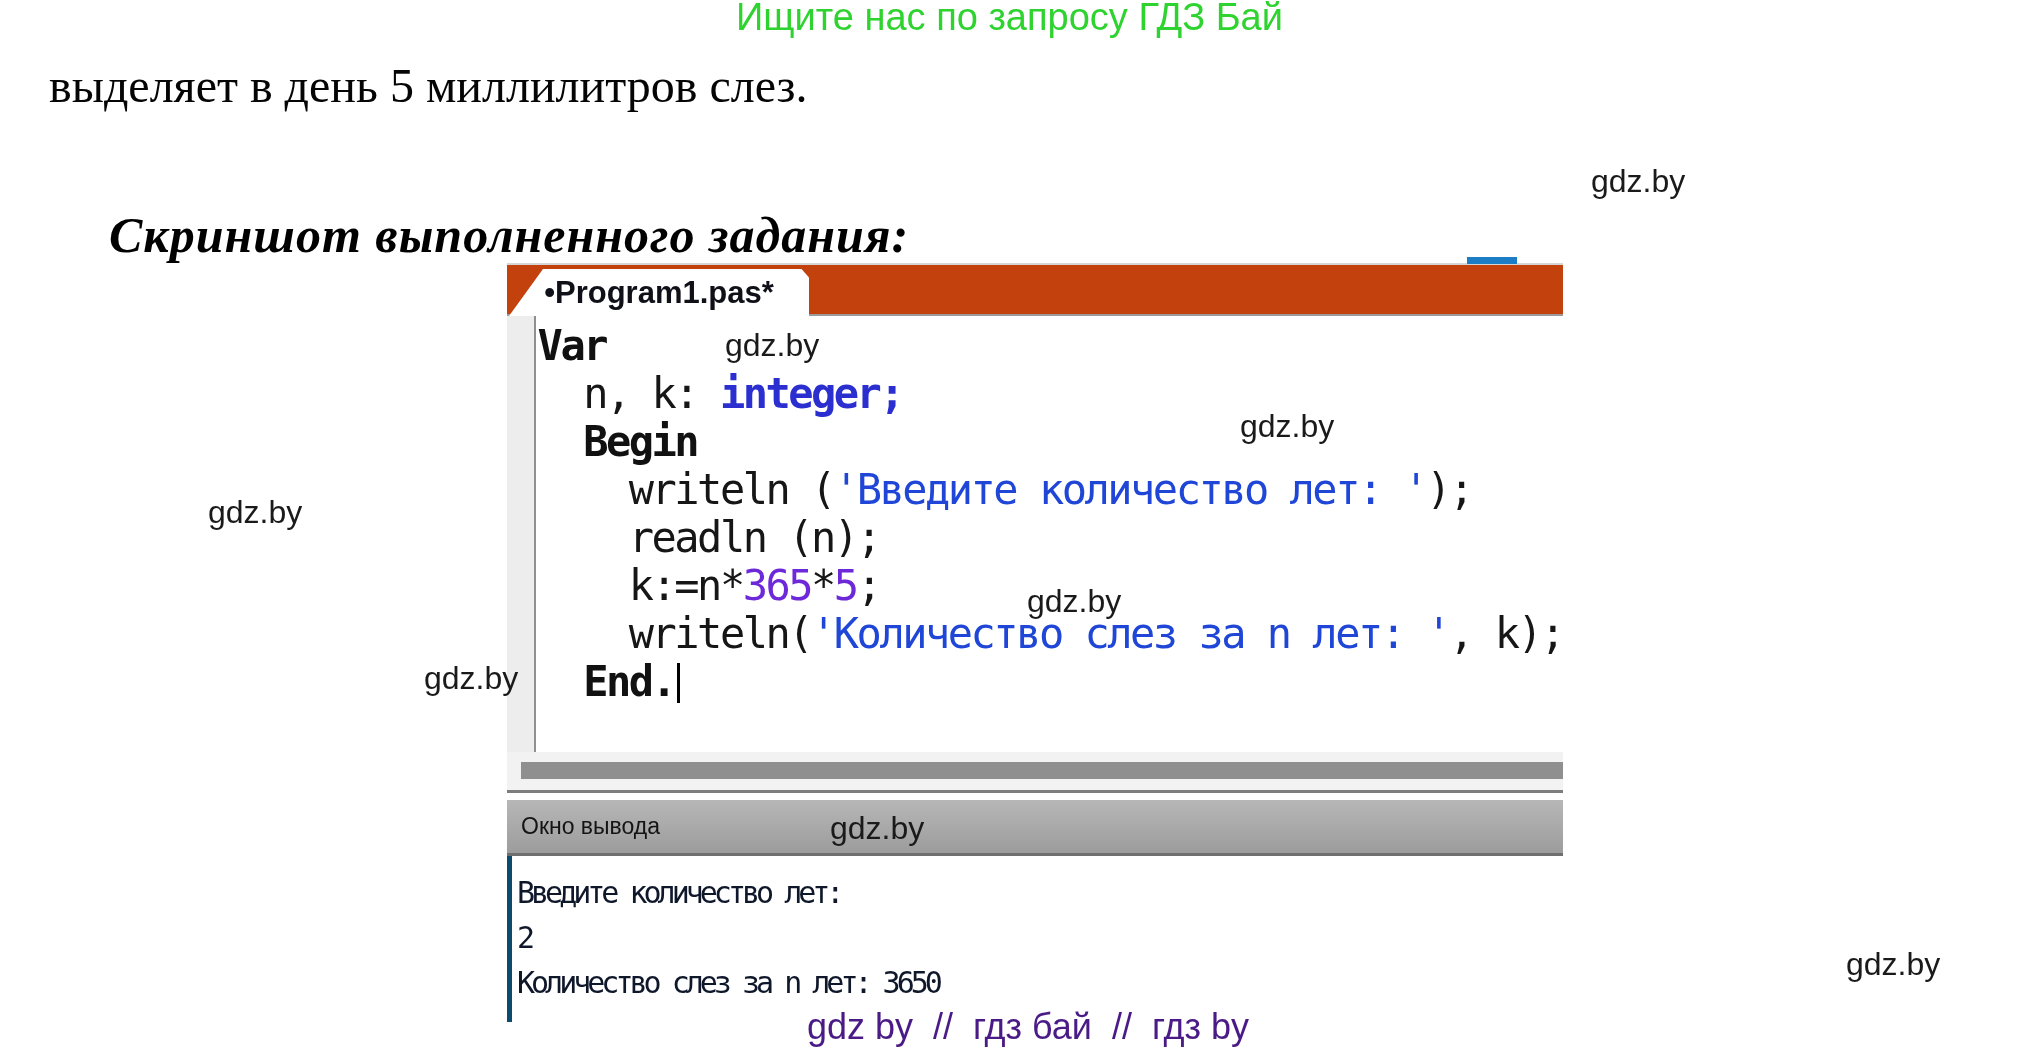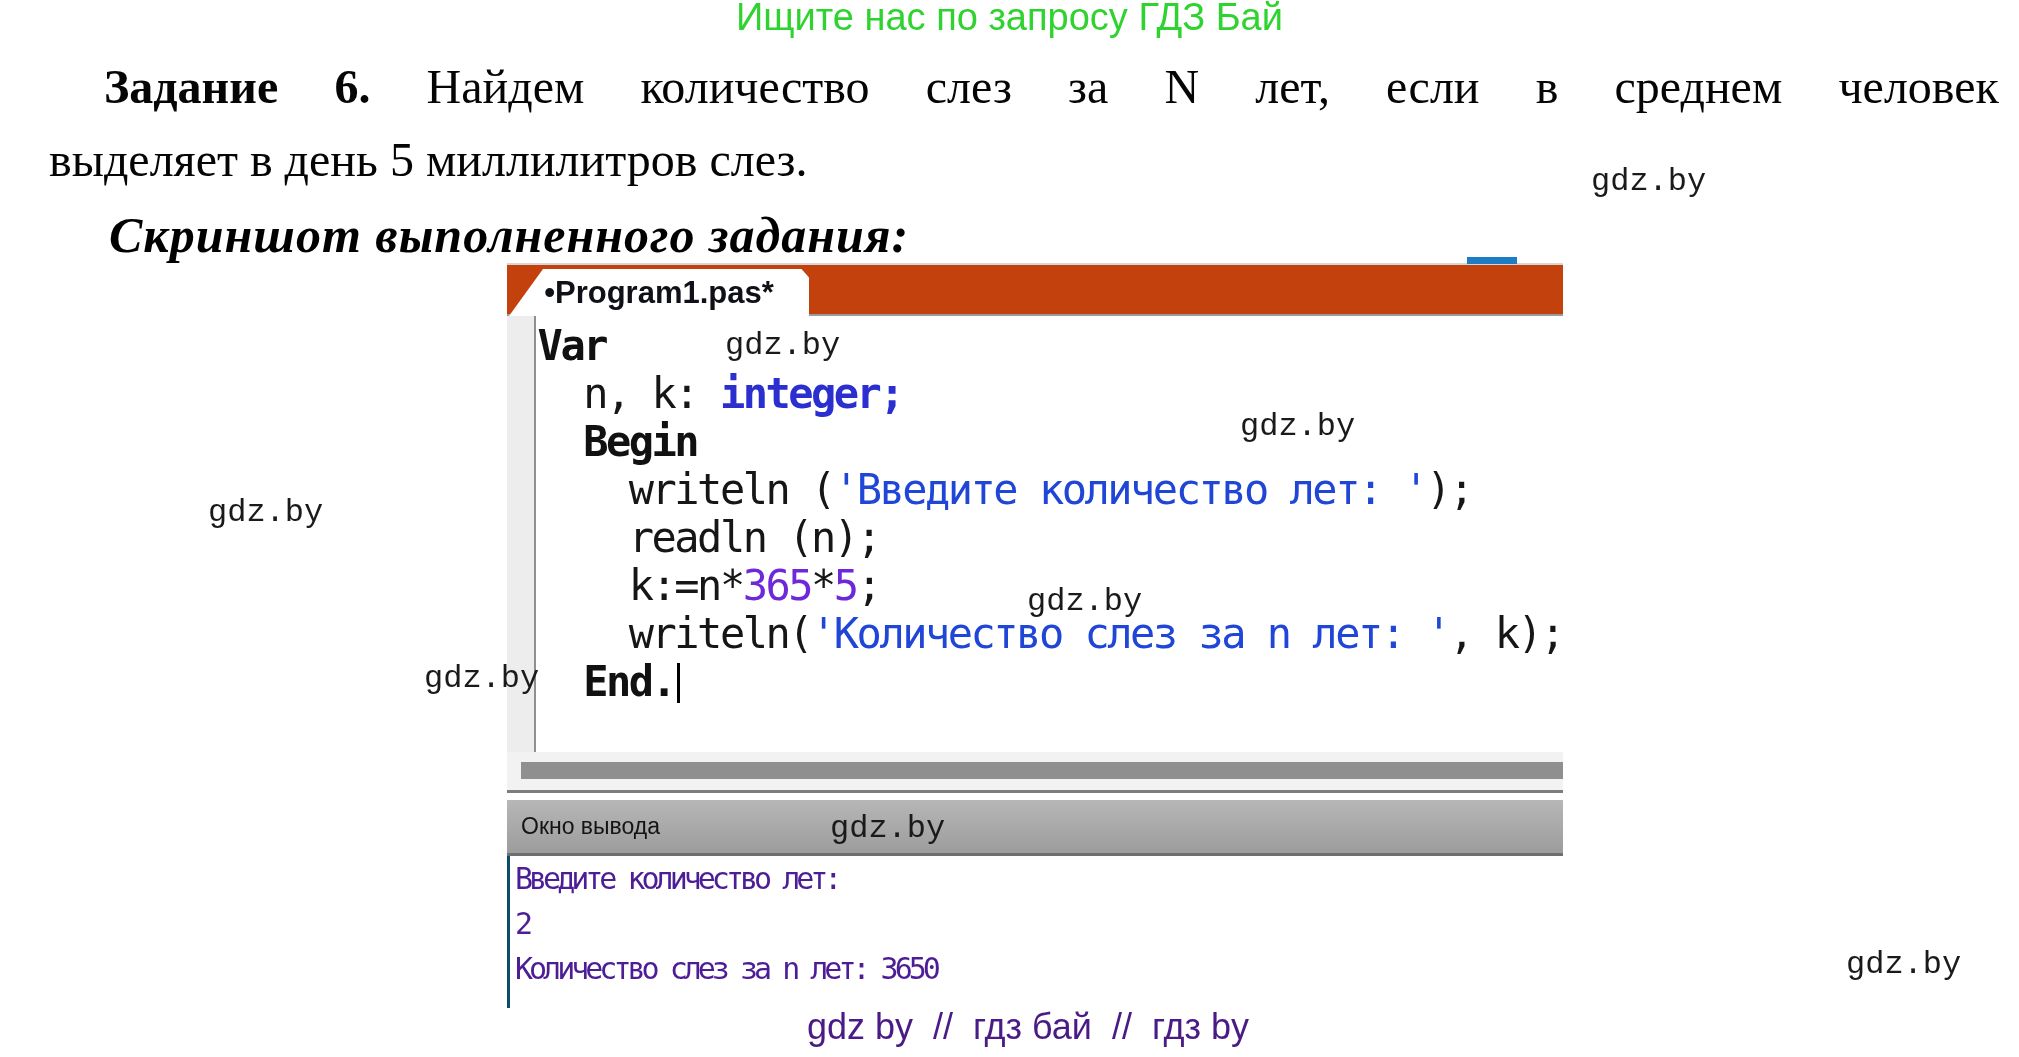--- a/index.html
+++ b/index.html
@@ -66,61 +66,47 @@
   }
   .hthumb{position:absolute;left:14px;right:0;top:10px;height:17px;background:#8f8f8f;}
   .gap{height:7px;}
   .out-header{
     height:53px;background:linear-gradient(#b7b7b7,#9c9c9c);
     border-bottom:3px solid #6f6f6f;display:flex;align-items:center;
     padding-left:14px;box-sizing:content-box;
     font-size:23px;color:#141414;
   }
   .out-body{
-    height:152px;background:#ffffff;border-left:3px solid #0c4a6e;
-    padding:0 0 0 5px;font-family:"DejaVu Sans Mono",monospace;
-    font-size:30px;line-height:45px;letter-spacing:-4px;color:#4c1d95;
+    height:152px;background:#ffffff;border-left:5px solid #0c4a6e;
+    padding:14px 0 0 5px;font-family:"DejaVu Sans Mono",monospace;
+    font-size:30px;line-height:45px;letter-spacing:-4px;color:#0f172a;
     white-space:pre;
   }
   
-  .wm{position:absolute;font-size:32px;color:#1a1a1a;z-index:5;font-family:Liberation Mono, monospace;}
+  .wm{position:absolute;font-size:32px;color:#1a1a1a;z-index:5;}
   .wm1{left:1591px;top:163px;}
   .wm2{left:208px;top:494px;}
   .wm3{left:725px;top:327px;}
   .wm4{left:1240px;top:408px;}
   .wm5{left:1027px;top:583px;}
   .wm6{left:424px;top:660px;}
   .wm7{left:830px;top:810px;}
   .wm8{left:1846px;top:946px;}
   
   .footer{
     position:absolute;left:0;right:0;top:1006px;text-align:center;
     font-size:36px;color:#4a1b86;white-space:pre;margin-left:37px;
   }
 </style>
 </head>
 <body>
 
 <div class="banner">Ищите нас по запросу ГДЗ Бай</div>
 
 <div class="task-par">
-  <div class="task-line1">
-      <span class="w" style="font-weight: bold; margin-left: 34px;">Задание</span>
-      <span class="w" style="font-weight: bold;">6.</span>
-      <span class="w">Найдем</span>
-      <span class="w">количество</span>
-      <span class="w">слез</span>
-      <span class="w">за</span>
-      <span class="w">N</span>
-      <span class="w">лет,</span>
-      <span class="w">если</span>
-      <span class="w">в</span>
-      <span class="w">среднем</span>
-      <span class="w">человек</span>
-    </div>
   <div class="task-line2">выделяет в день 5 миллилитров слез.</div>
 </div>
 
 <div class="subtitle">Скриншот выполненного задания:</div>
 
 <div class="ide">
   <div class="accent-bar"></div>
   <div class="tabstrip">
     <div class="tab">
       <span>•Program1.pas*</span>

